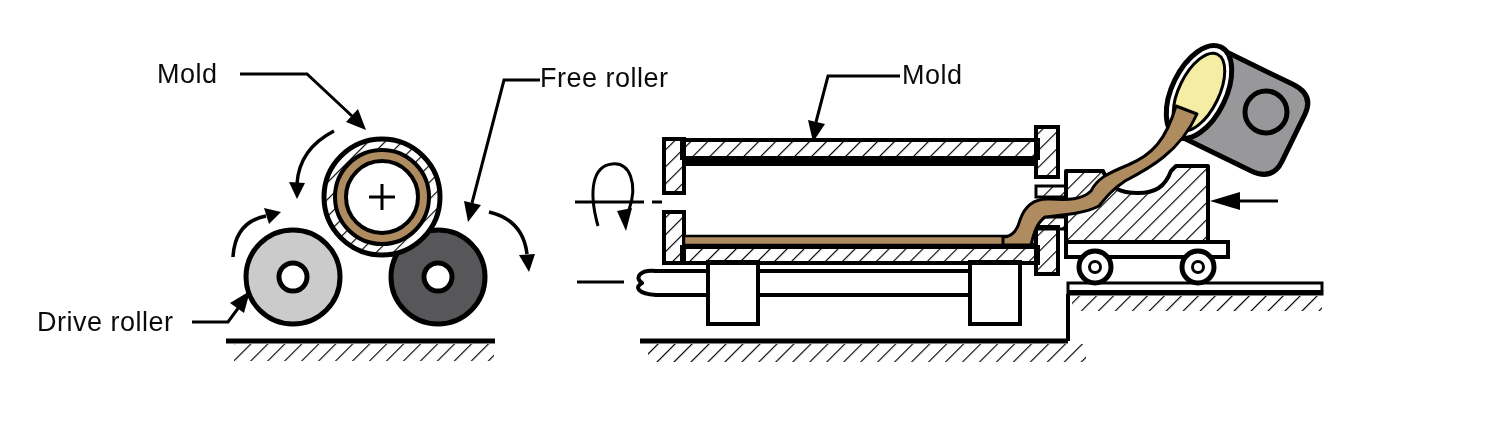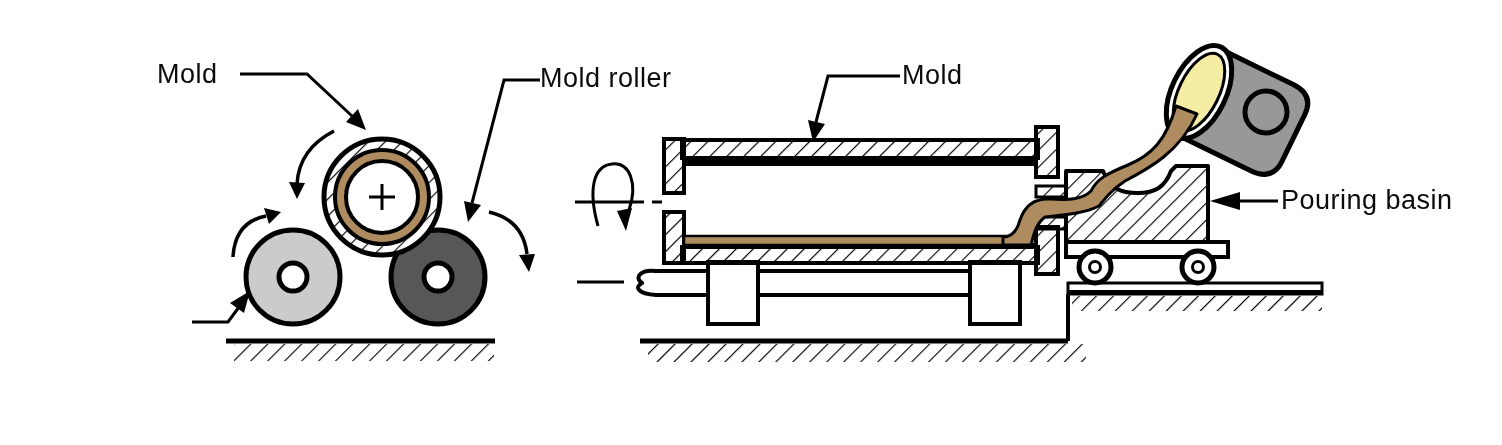--- a/index.html
+++ b/index.html
@@ -166,17 +166,17 @@
       <polygon points="813,142 808,120 825,124" fill="#000" stroke="none"></polygon>
     </g>
     <g fill="none" stroke="#000" stroke-width="3">
       <line x1="1278" y1="201" x2="1238" y2="201"></line>
       <polygon points="1210,201 1240,192 1240,210" fill="#000" stroke="none"></polygon>
     </g>
   </g>
 </svg>
 
 <div class="lbl" style="left:157px;top:59px">Mold</div>
-<div class="lbl" style="left:540px;top:63px">Mold roller</div>
+<div class="lbl" style="left:540px;top:63px">Free roller</div>
+<div class="lbl" style="left:37px;top:307px">Drive roller</div>
 <div class="lbl" style="left:902px;top:60px">Mold</div>
-<div class="lbl" style="left:1281px;top:185px">Pouring basin</div>
 
 </div>
 
 </body></html>

